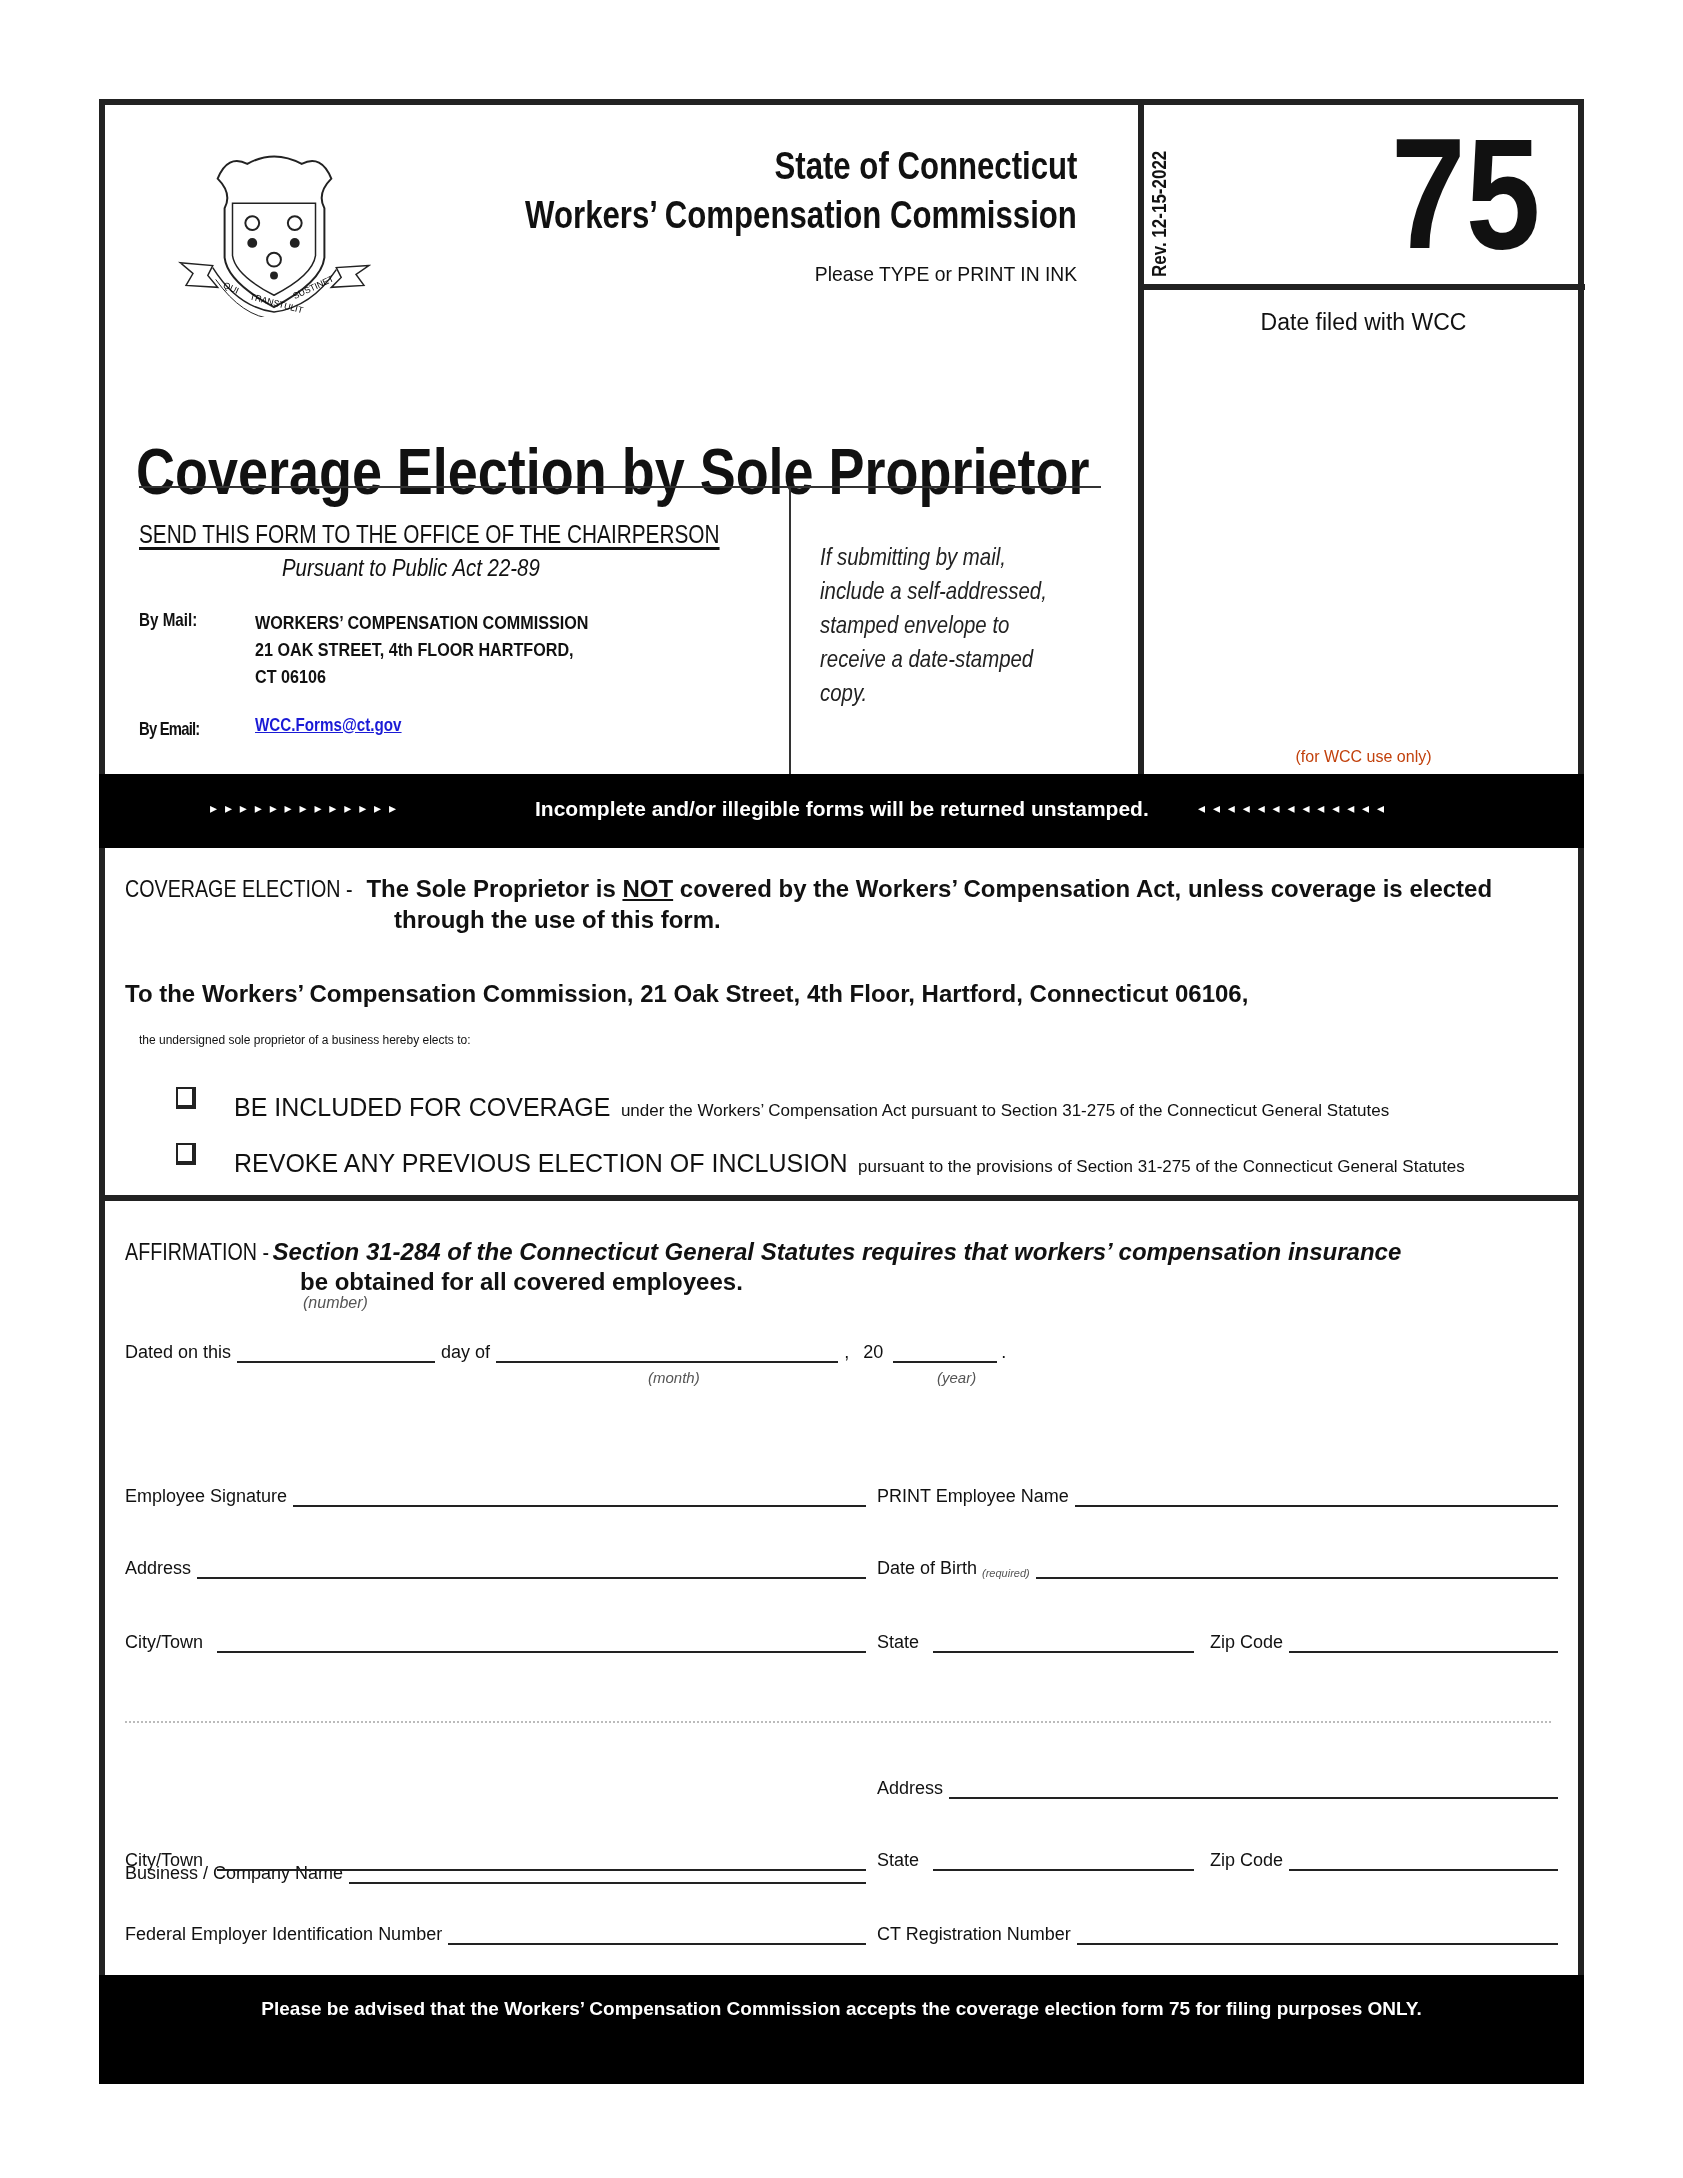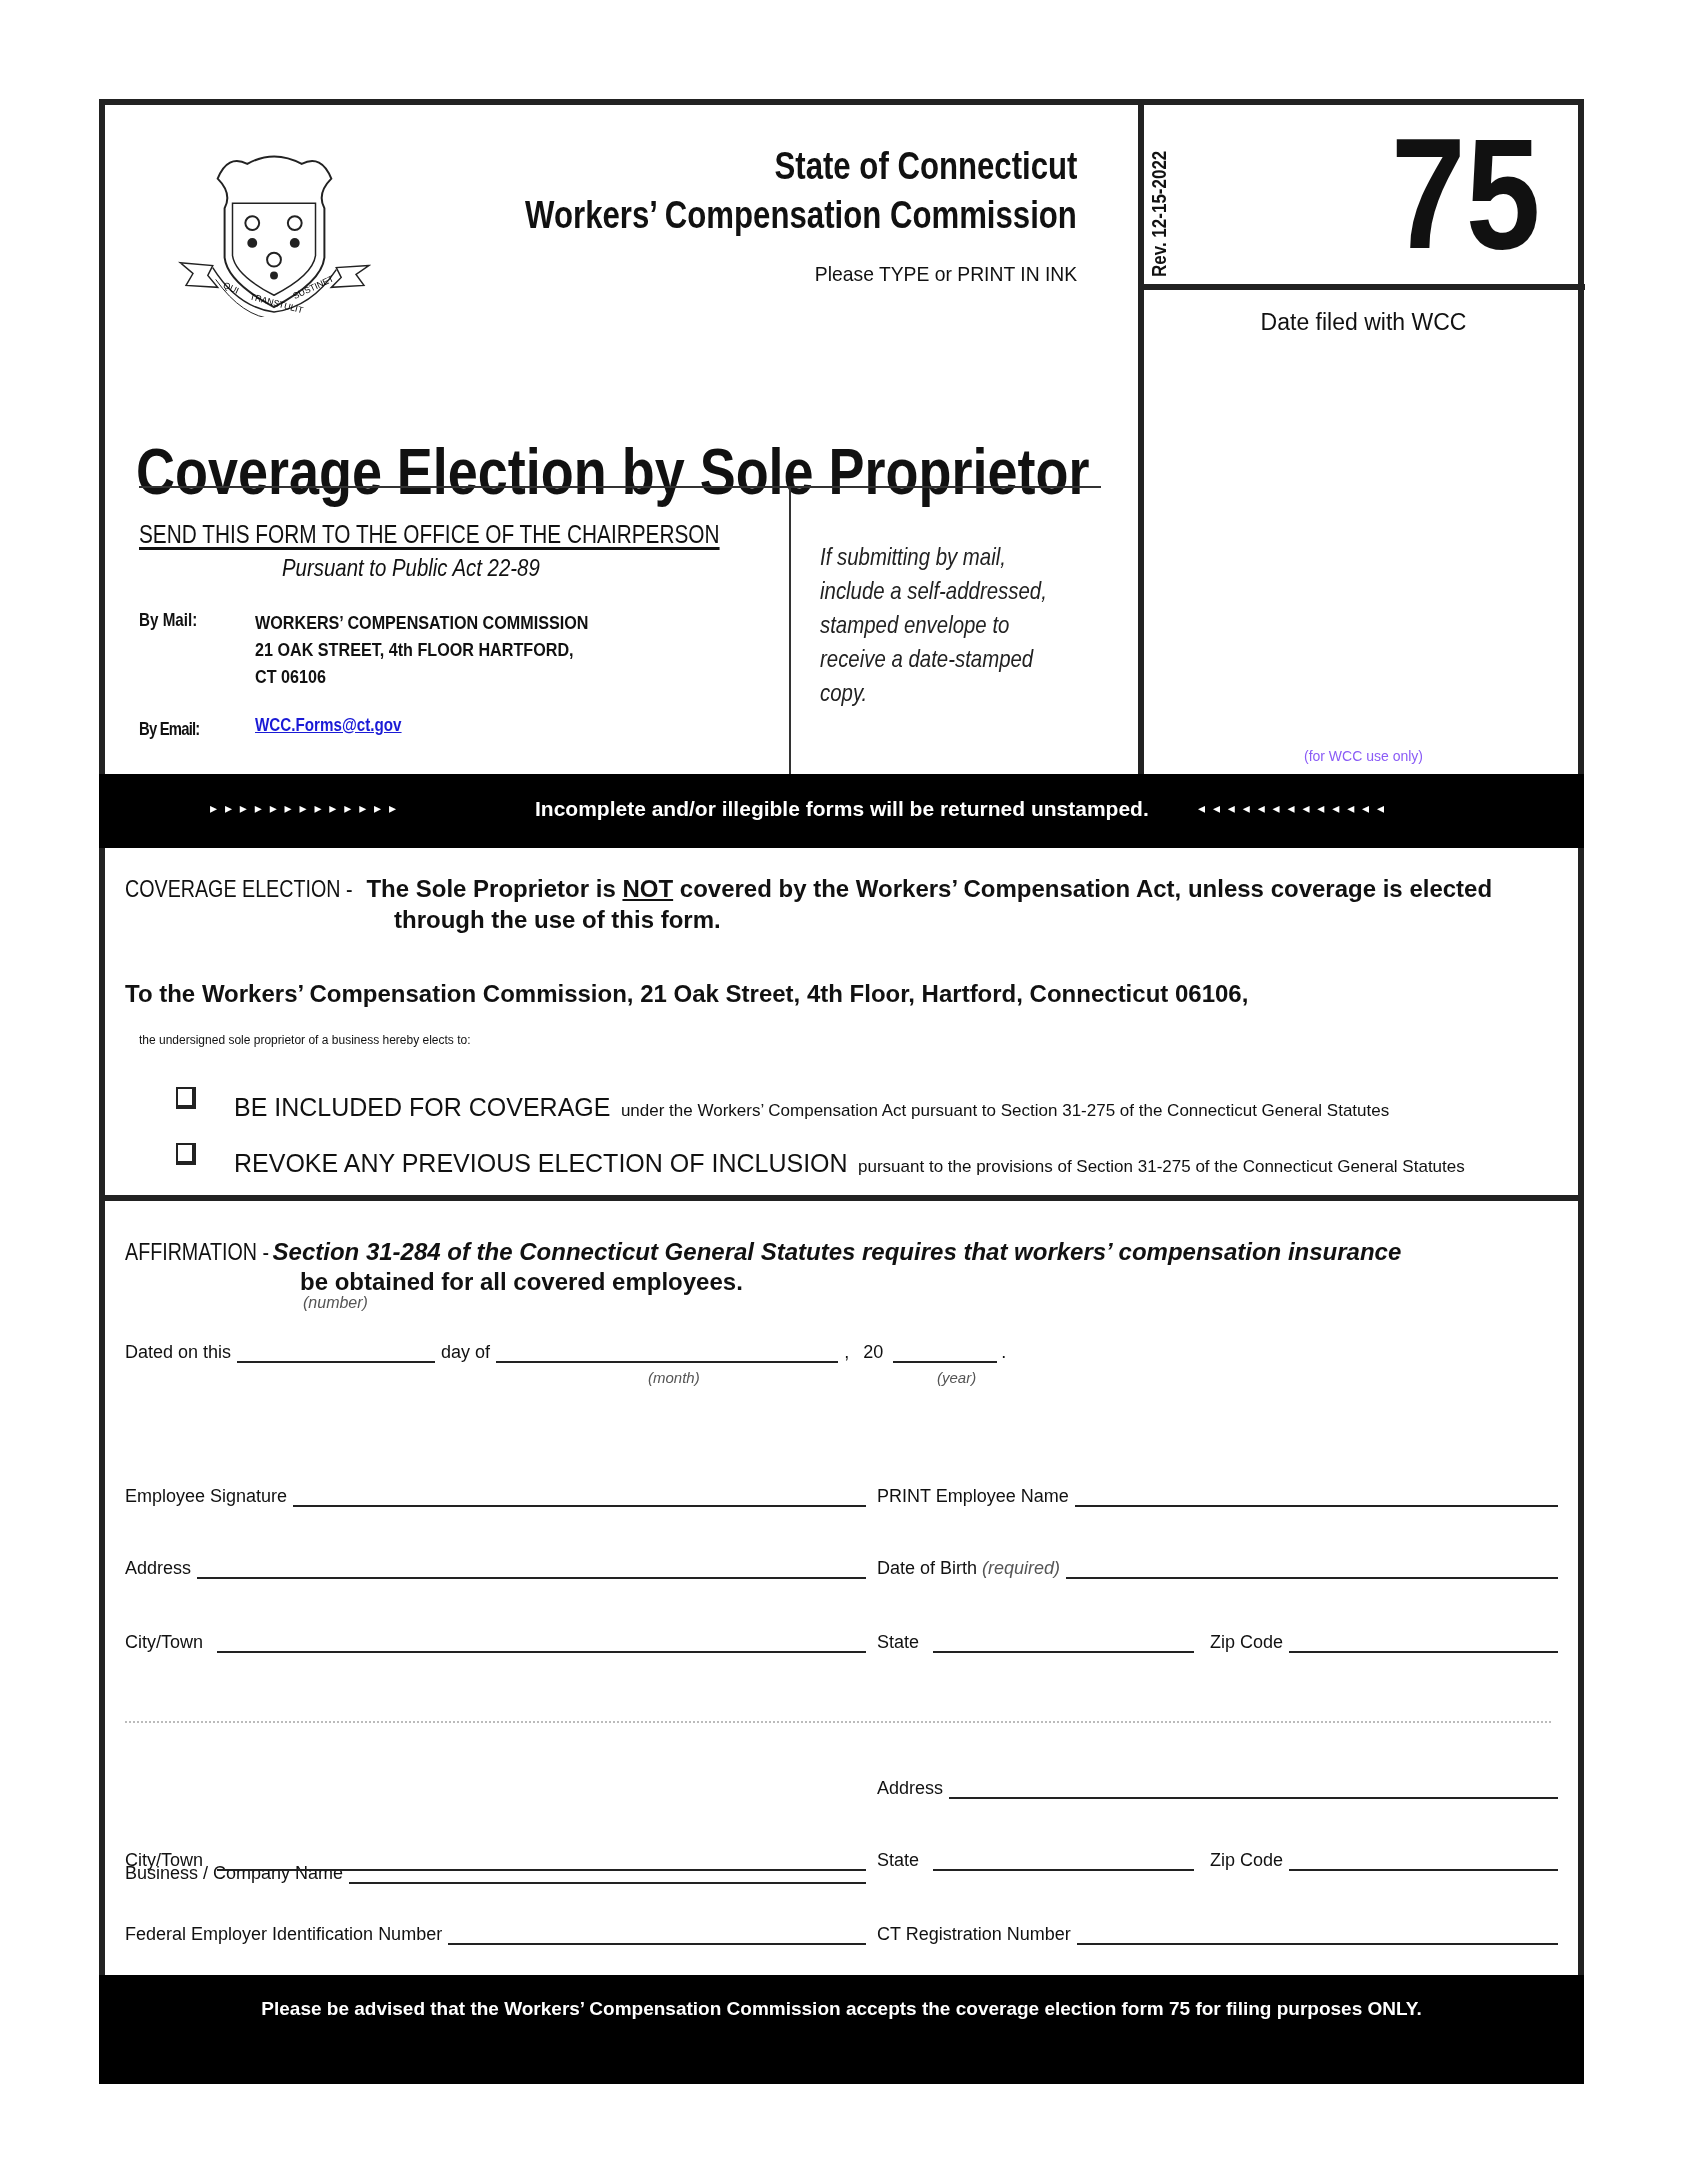--- a/index.html
+++ b/index.html
@@ -55,21 +55,21 @@
   <div style="font-size:65px;font-weight:bold;transform:scaleX(0.83);transform-origin:left;white-space:nowrap;">Coverage Election by Sole Proprietor</div>
 </div>
 <div class="hline" style="left:139px;top:486px;width:962px;height:2px;background:#333;"></div>
 
 <div class="abs" style="left:1148px;top:277px;font-size:20px;font-weight:bold;transform:rotate(-90deg) scaleX(0.85);transform-origin:left top;white-space:nowrap;">Rev. 12-15-2022</div>
 
 <div class="abs" style="left:1391px;top:114px;font-size:158px;font-weight:bold;line-height:1;transform:scaleX(0.85);transform-origin:left top;">75</div>
 
 <div class="abs" style="left:1143px;width:441px;top:309px;text-align:center;font-size:23px;">Date filed with WCC</div>
 <div class="abs" style="left:1148px;top:342px;width:426px;height:396px;"></div>
-<div class="abs" style="left:1143px;width:441px;top:748px;text-align:center;font-size:14px;color:#8b5cf6;">(for WCC use only)</div>
+<div class="abs" style="left:1143px;width:441px;top:748px;text-align:center;font-size:16px;color:#c2410c;">(for WCC use only)</div>
 
 <div class="vline" style="left:789px;top:487px;width:2px;height:289px;background:#333;"></div>
 <div class="abs" style="left:139px;top:519px;">
   <div style="font-size:26px;text-decoration:underline;text-decoration-thickness:3px;text-underline-offset:4px;transform:scaleX(0.8);transform-origin:left;white-space:nowrap;">SEND THIS FORM TO THE OFFICE OF THE CHAIRPERSON</div>
 </div>
 <div class="abs" style="left:282px;top:554px;">
   <div style="font-size:24px;font-style:italic;transform:scaleX(0.85);transform-origin:left;white-space:nowrap;">Pursuant to Public Act 22-89</div>
 </div>
 <div class="abs" style="left:139px;top:609px;font-size:19px;font-weight:bold;transform:scaleX(0.8);transform-origin:left;">By Mail:</div>
 <div class="abs" style="left:255px;top:609px;font-size:19px;font-weight:bold;line-height:27px;transform:scaleX(0.85);transform-origin:left top;white-space:nowrap;">
@@ -139,21 +139,21 @@
 <div class="field-row" style="left:877px;top:1485px;width:681px;">
   <span>PRINT Employee Name</span>
   <span class="fline" style="flex:1;"></span>
 </div>
 <div class="field-row" style="left:125px;top:1557px;width:741px;">
   <span>Address</span>
   <span class="fline" style="flex:1;"></span>
 </div>
 <div class="field-row" style="left:877px;top:1557px;width:681px;">
   <span>Date of Birth</span>
-  <span style="font-size:18px;font-style:italic;color:#555;margin-left:5px;">(required)</span>
+  <span style="font-size:11px;font-style:italic;color:#555;margin-left:5px;">(required)</span>
   <span class="fline" style="flex:1;"></span>
 </div>
 <div class="field-row" style="left:125px;top:1631px;width:741px;">
   <span>City/Town</span>
   <span class="fline" style="flex:1;margin-left:14px;"></span>
 </div>
 <div class="field-row" style="left:877px;top:1631px;width:317px;">
   <span>State</span>
   <span class="fline" style="flex:1;margin-left:14px;"></span>
 </div>

